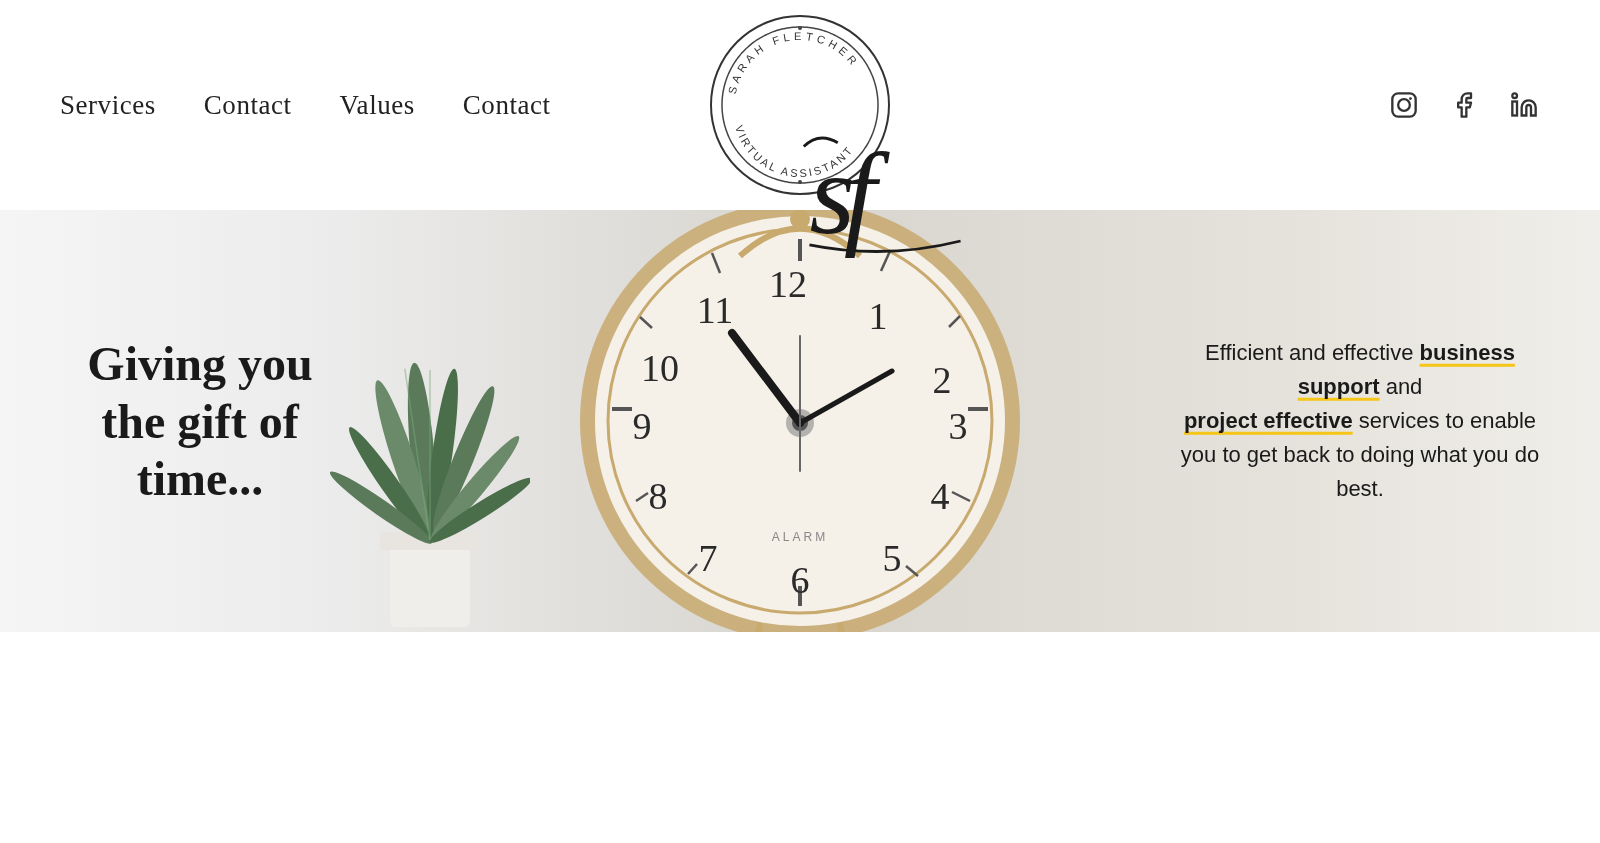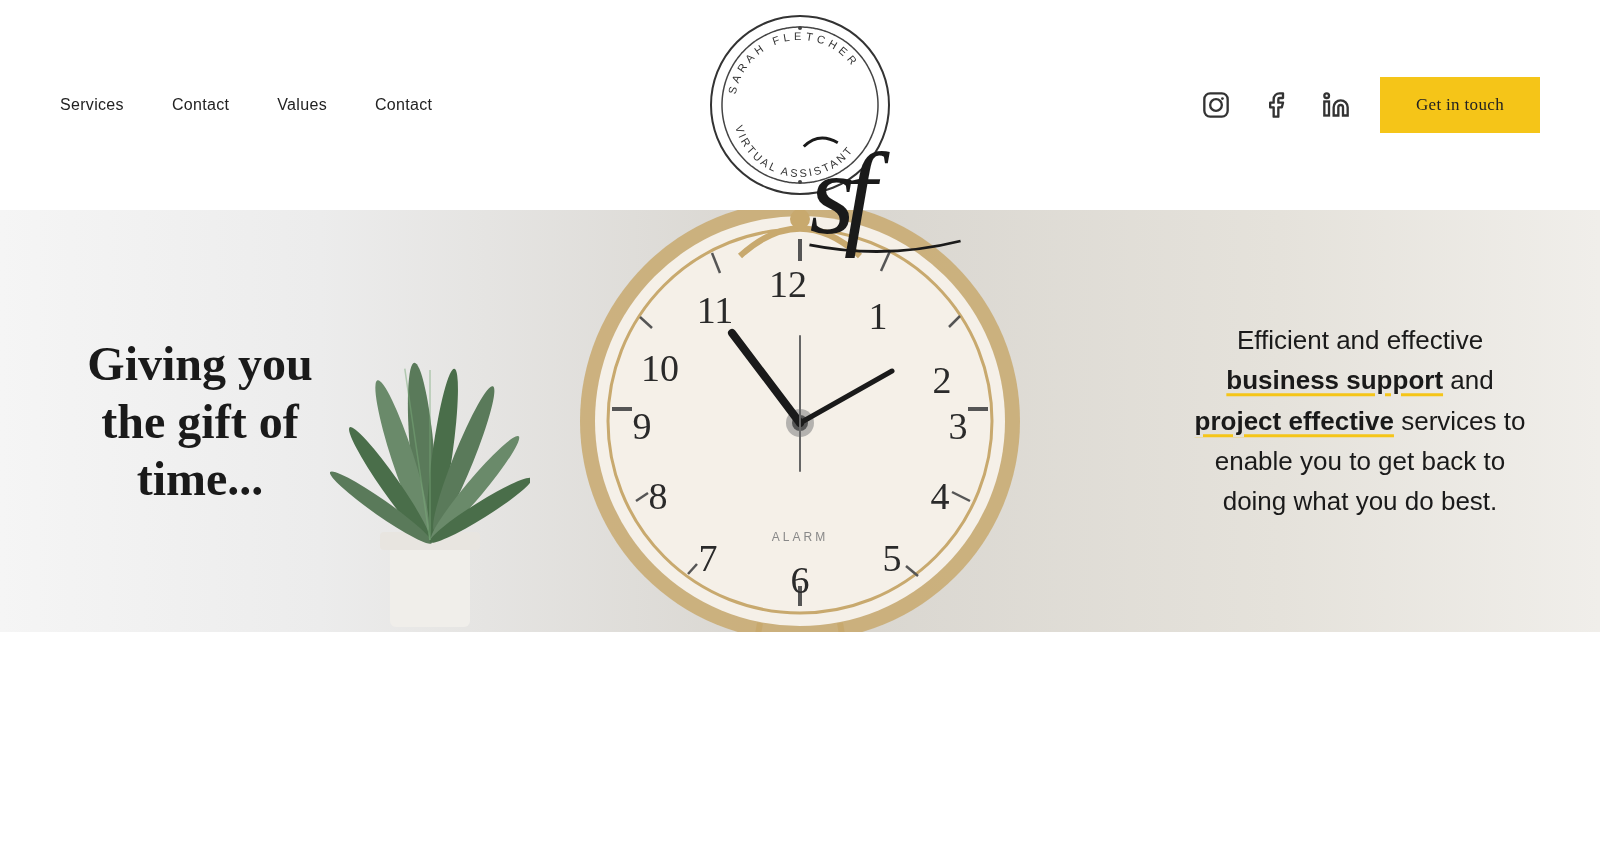--- a/index.html
+++ b/index.html
@@ -24,22 +24,22 @@
 
     nav {
       display: flex;
       align-items: center;
       gap: 48px;
     }
 
     nav a {
       text-decoration: none;
       color: #222;
-      font-size: 16px;
-      font-family: Liberation Sans, sans-serif;
+      font-size: 27px;
+      font-family: Liberation Serif, serif;
       letter-spacing: 0.02em;
     }
 
     
     .logo-container {
       position: absolute;
       left: 50%;
       transform: translateX(-50%);
       display: flex;
       align-items: center;
@@ -145,21 +145,21 @@
       position: absolute;
       right: 60px;
       top: 50%;
       transform: translateY(-50%);
       max-width: 360px;
       text-align: center;
       z-index: 5;
     }
 
     .hero-body {
-      font-size: 26px;
+      font-size: 22px;
       font-family: 'Arial', sans-serif;
       color: #1a1a1a;
       line-height: 1.55;
     }
 
     .highlight-underline {
       font-weight: 900;
       text-decoration: underline;
       text-decoration-color: #F5C518;
       text-underline-offset: 4px;
@@ -245,21 +245,20 @@
     </div>
 
     <div class="social-icon">
       <svg viewBox="0 0 24 24" xmlns="http://www.w3.org/2000/svg">
         <path d="M16 8a6 6 0 0 1 6 6v7h-4v-7a2 2 0 0 0-2-2 2 2 0 0 0-2 2v7h-4v-7a6 6 0 0 1 6-6z" stroke="#333" stroke-width="2" fill="none"></path>
         <rect x="2" y="9" width="4" height="12" stroke="#333" stroke-width="2" fill="none"></rect>
         <circle cx="4" cy="4" r="2" stroke="#333" stroke-width="2" fill="none"></circle>
       </svg>
     </div>
 
-    <button class="get-in-touch-btn">Get in touch</button>
 
   </div>
 </header>
 
 <section class="hero">
 
   <div class="hero-bg"></div>
 
   <svg class="clock-svg" width="520" height="520" viewBox="0 0 520 520" xmlns="http://www.w3.org/2000/svg">
 

